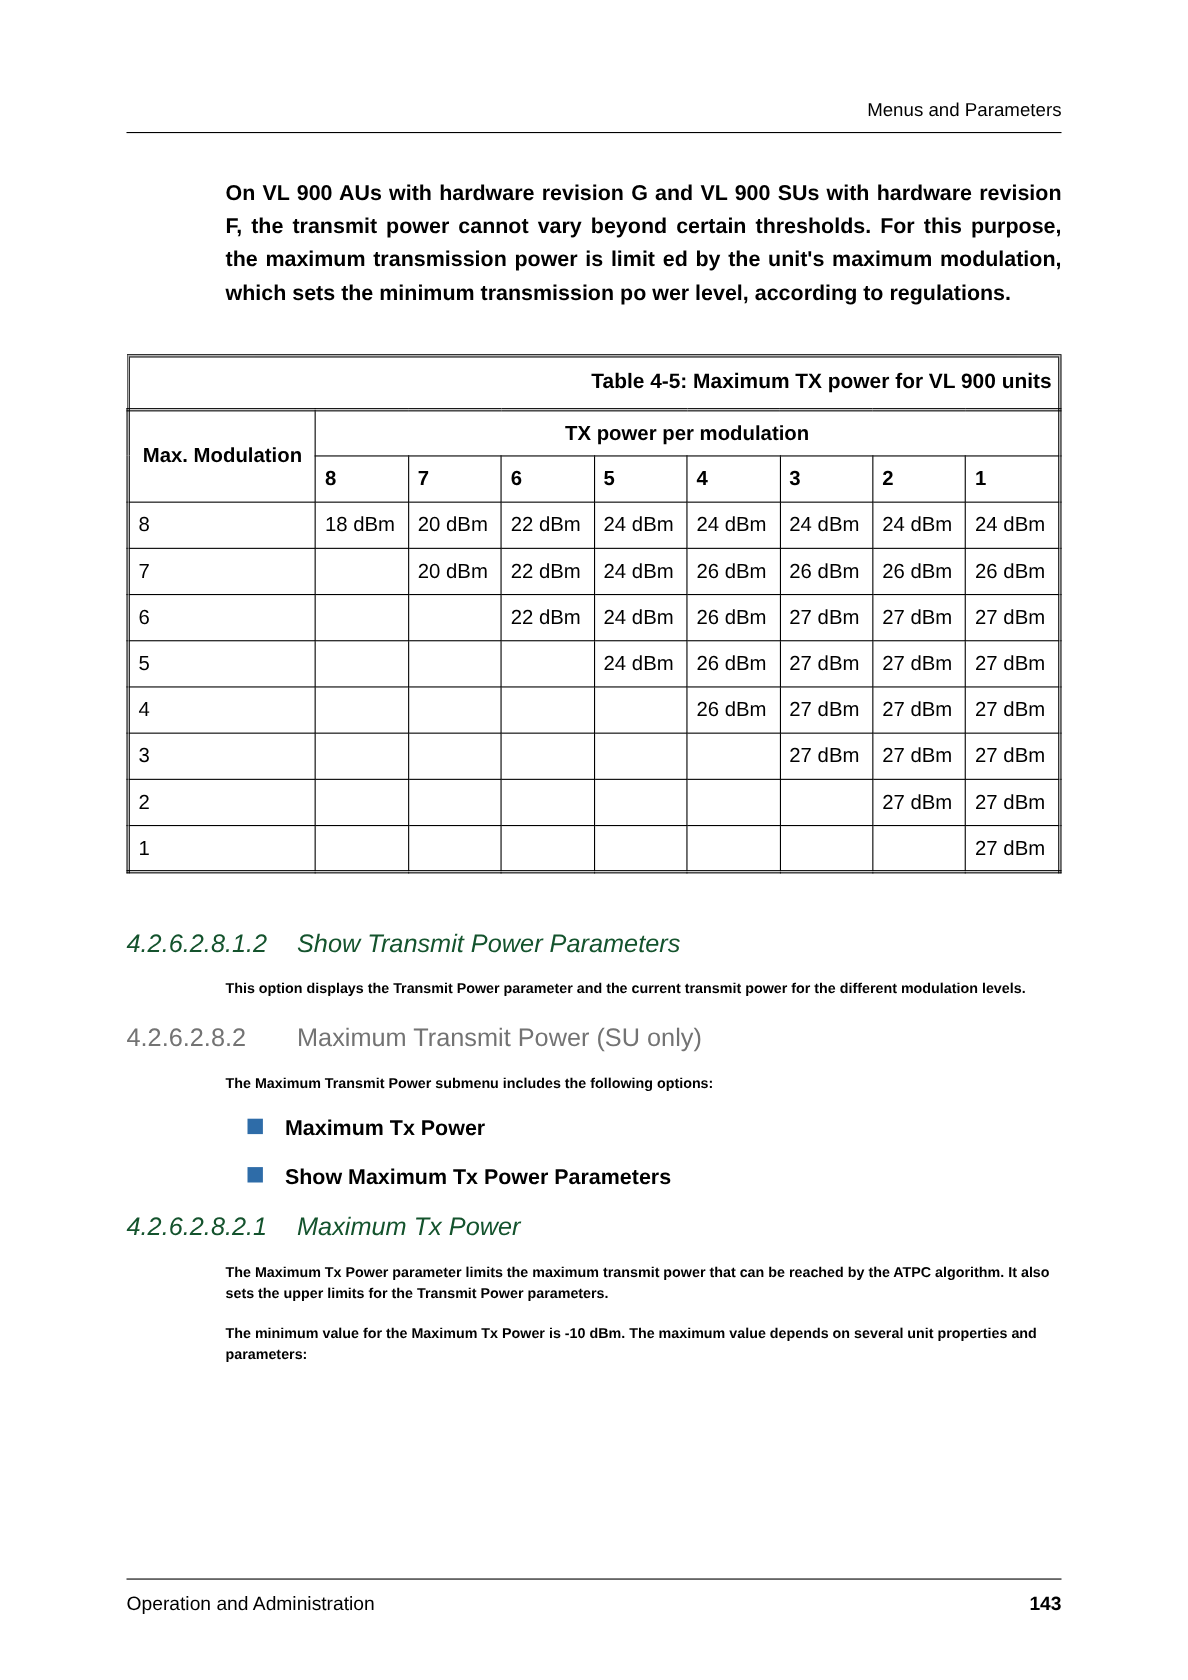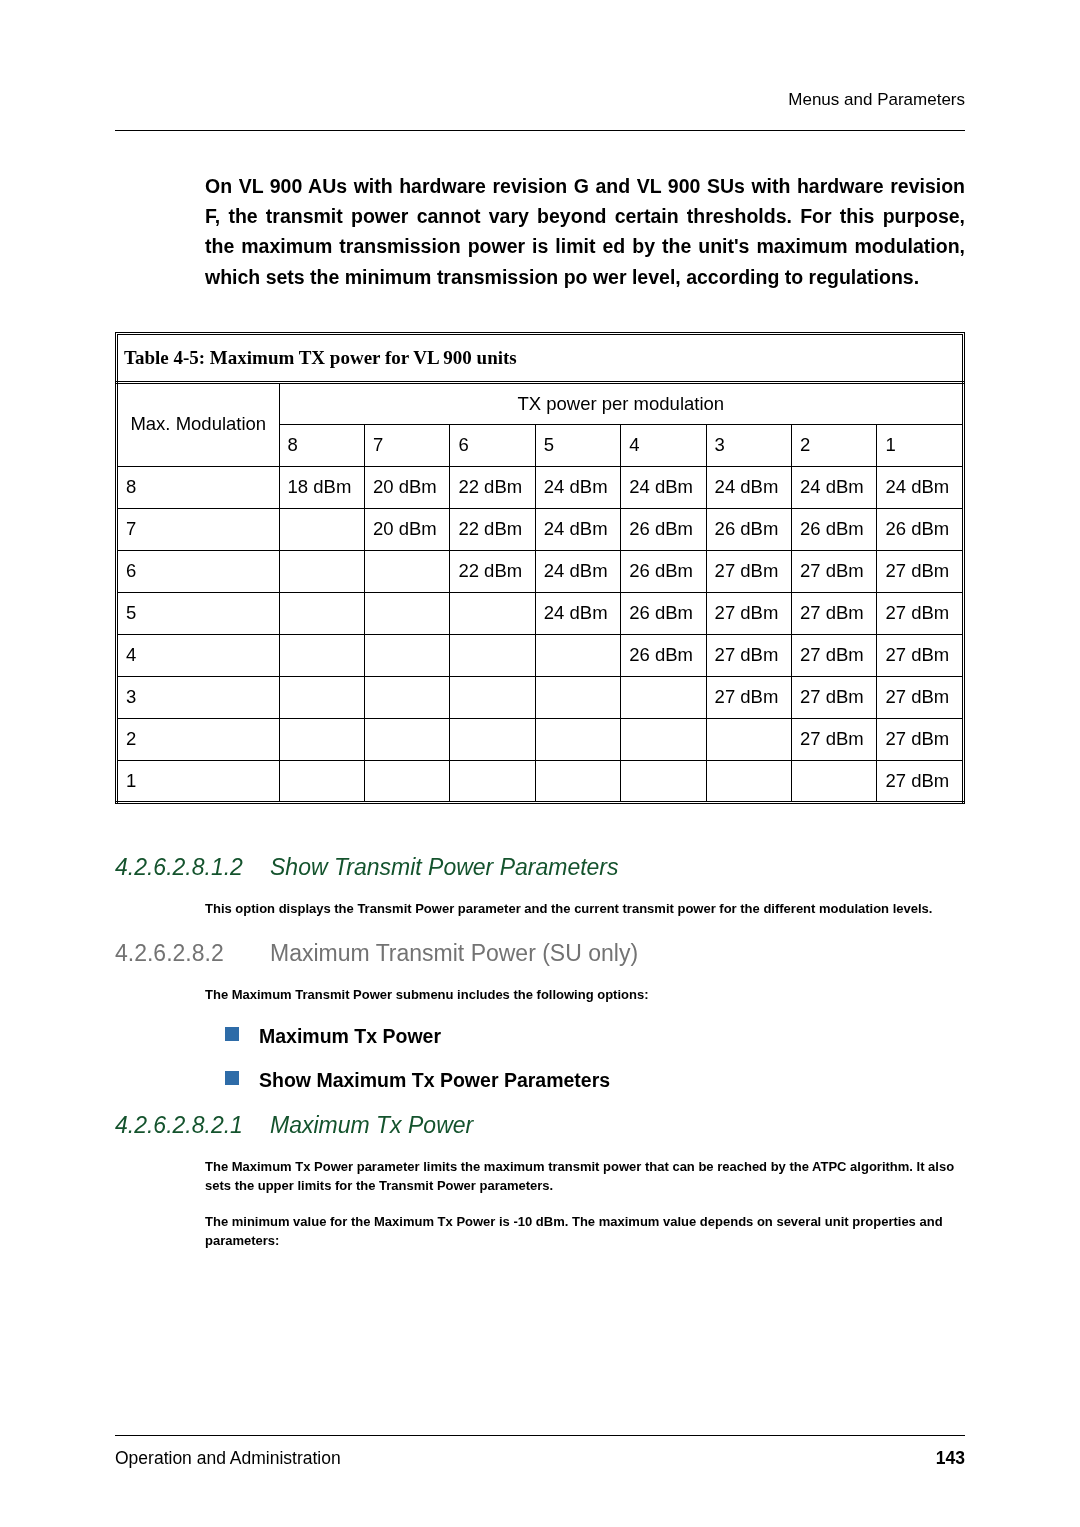--- a/index.html
+++ b/index.html
@@ -12,56 +12,55 @@
     position: relative;
     padding: 90px 115px 0 115px;
   }
   .header-line {
     border-bottom: 1px solid #000;
     margin-bottom: 6px;
   }
   .header-text {
     text-align: right;
     font-size: 17px;
-    margin-bottom: 20px;
+    margin-bottom: 10px;
   }
   .intro {
     margin: 40px 0 40px 90px;
     font-size: 19.5px;
     font-weight: bold;
     line-height: 1.55;
     text-align: justify;
   }
   table.tx {
     width: 100%;
     border-collapse: collapse;
     border: 3px double #000;
     font-size: 18.5px;
     margin-bottom: 50px;
   }
   .tx caption {
     caption-side: top;
     font-weight: bold;
     font-size: 19px;
-    text-align: left;
+    text-align: right;
     padding: 12px 6px;
     border-top: 3px double #000;
     border-left: 3px double #000;
     border-right: 3px double #000;
     background: #fff;
-    font-family: Liberation Serif, serif;
   }
   .tx th, .tx td {
     border: 1px solid #000;
     padding: 8px 8px;
     text-align: left;
     height: 42px;
     vertical-align: middle;
   }
-  .tx th { font-weight: normal; background: #fff; }
+  .tx th { font-weight: bold; background: #fff; }
   .tx th.maxmod { text-align: center; vertical-align: middle; line-height:1.35; }
   .tx th.spanhead { text-align: center; }
   .tx td.rowhead { padding-left: 8px; }
   h3.italic-heading {
     color: #14532d;
     font-weight: normal;
     font-style: italic;
     font-size: 23px;
     margin: 18px 0 18px 0;
   }

